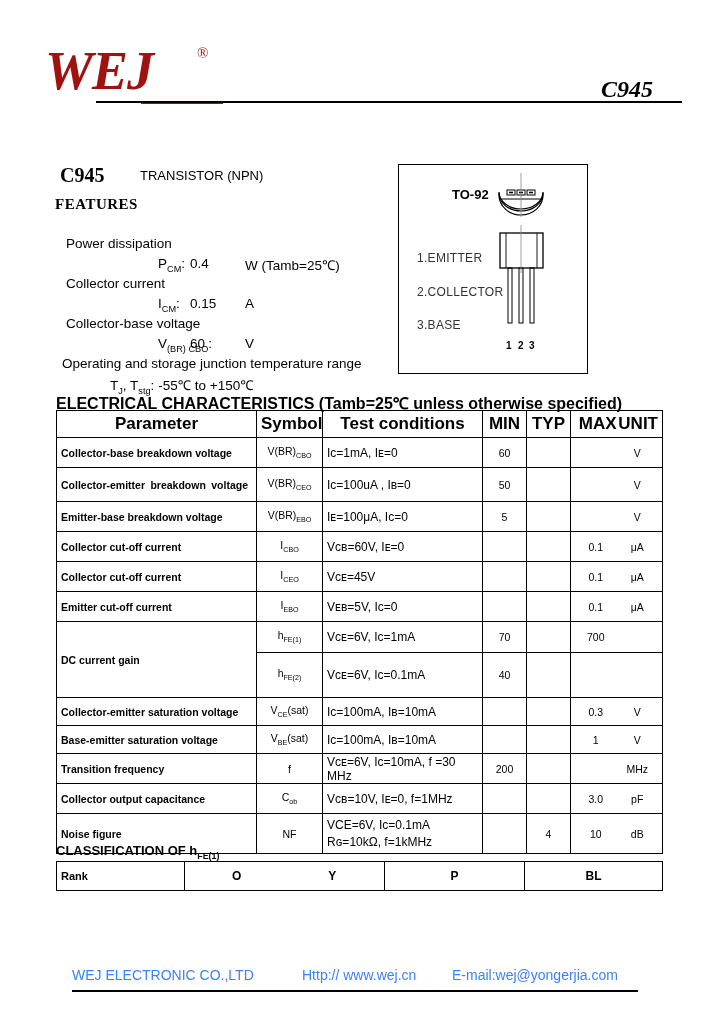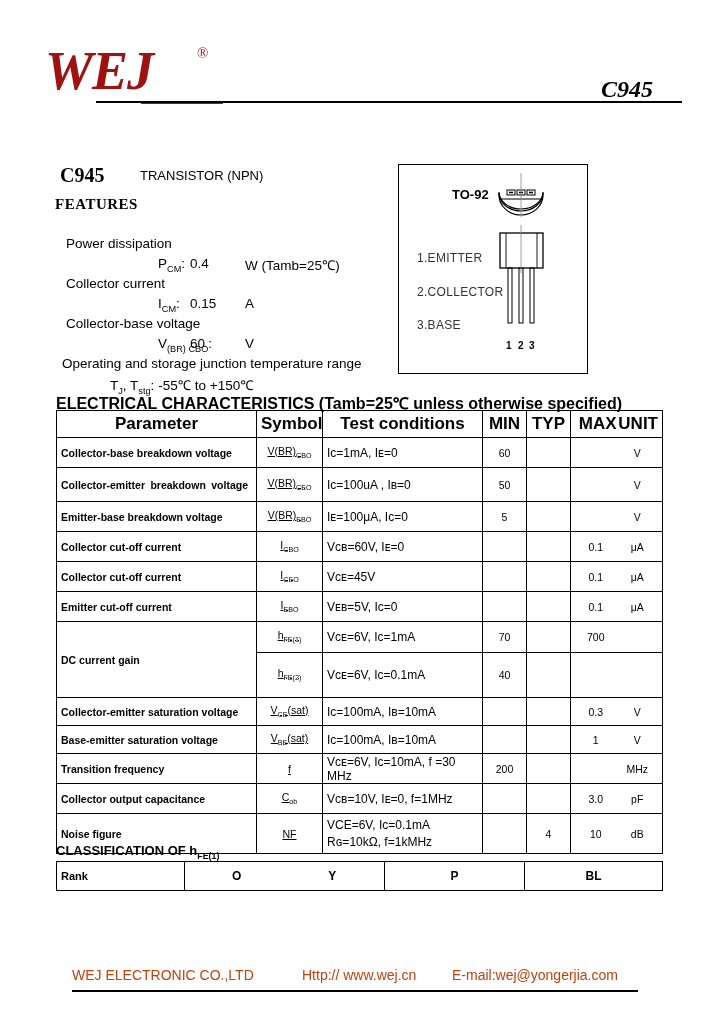--- a/index.html
+++ b/index.html
@@ -186,21 +186,21 @@
     font-size: 10.5px;
     text-align: left;
     padding-left: 6px;
   }
   td.param.justify {
     text-align: justify;
     text-align-last: justify;
     padding-right: 8px;
   }
   td.ctr { text-align: center; }
-  td.sym { text-align: center; font-size: 10.5px; text-decoration: underline; }
+  td.sym { text-align: center; font-size: 10.5px; }
   td.cond { text-align: left; font-size: 12px; }
 
   .maxunit {
     display: flex;
     justify-content: space-around;
     align-items: center;
     width: 100%;
   }
   .maxunit > span { flex: 1; text-align: center; }
 
@@ -244,21 +244,21 @@
   #footer-rule {
     position: absolute;
     left: 72px; top: 990px;
     width: 566px; height: 2px;
     background: #000;
   }
   .foot {
     position: absolute;
     top: 967px;
     font-size: 14px;
-    color: #c2410c;
+    color: #3b82f6;
     white-space: nowrap;
   }
   #foot-company { left: 72px; }
   #foot-url { left: 302px; }
   #foot-email { left: 452px; }
 </style>
 </head>
 <body>
 
 <div id="header">

